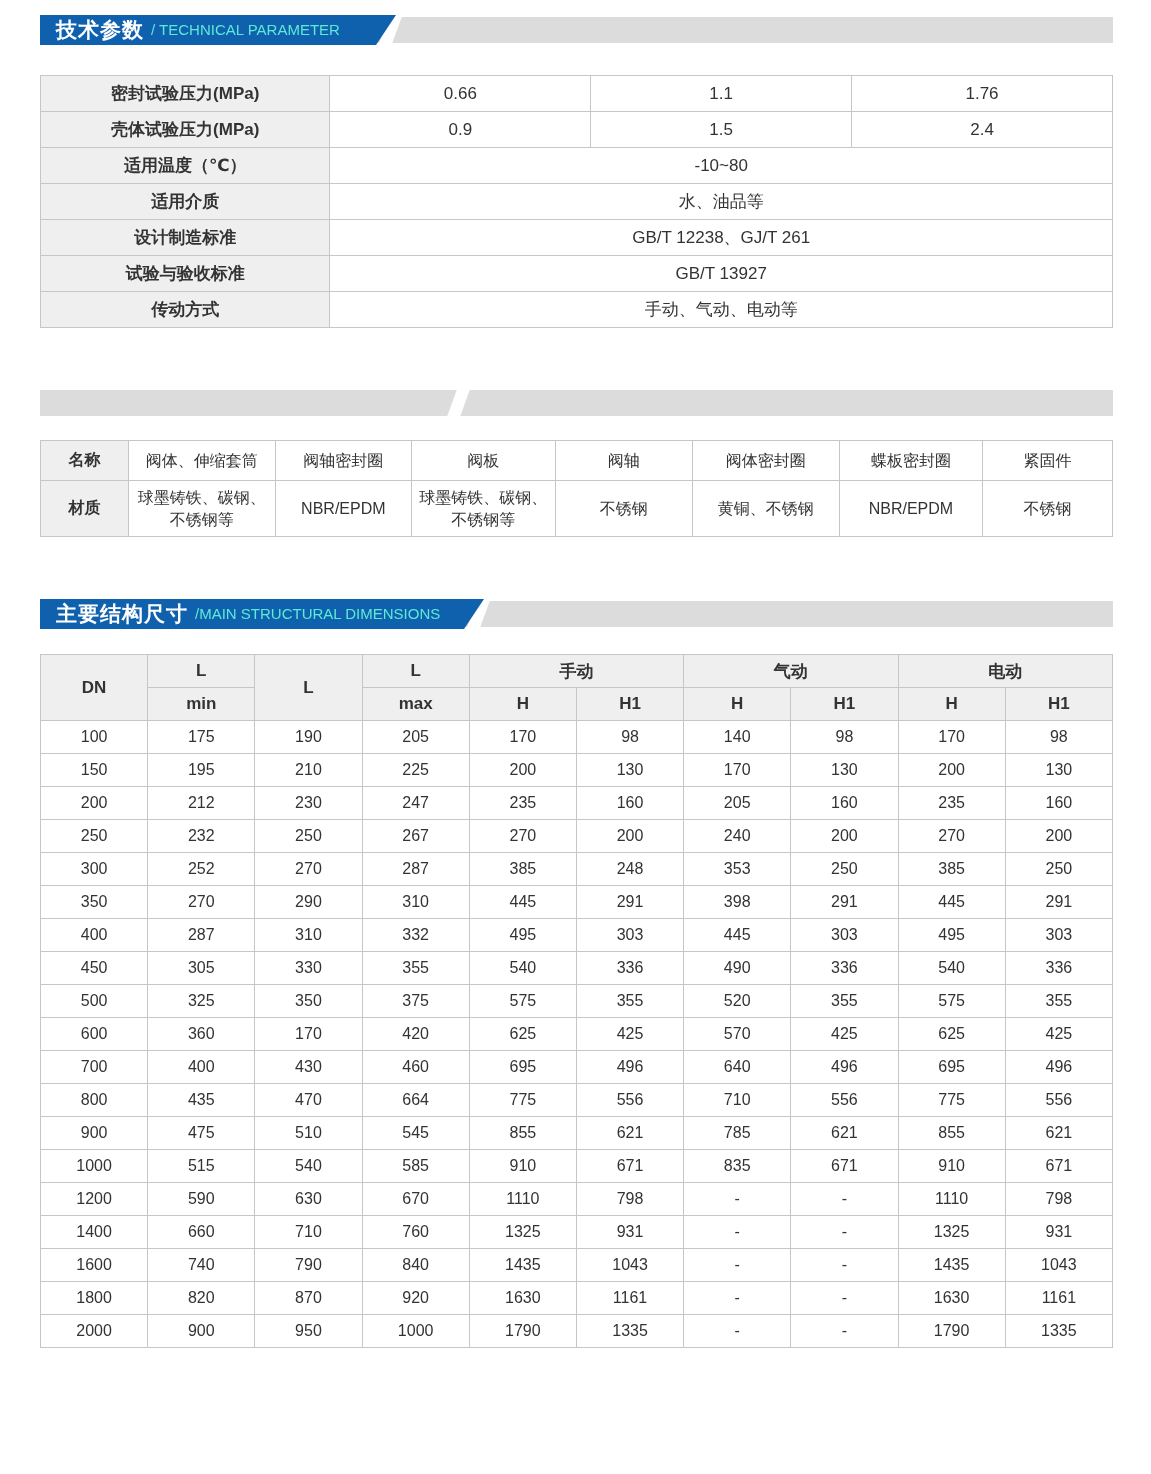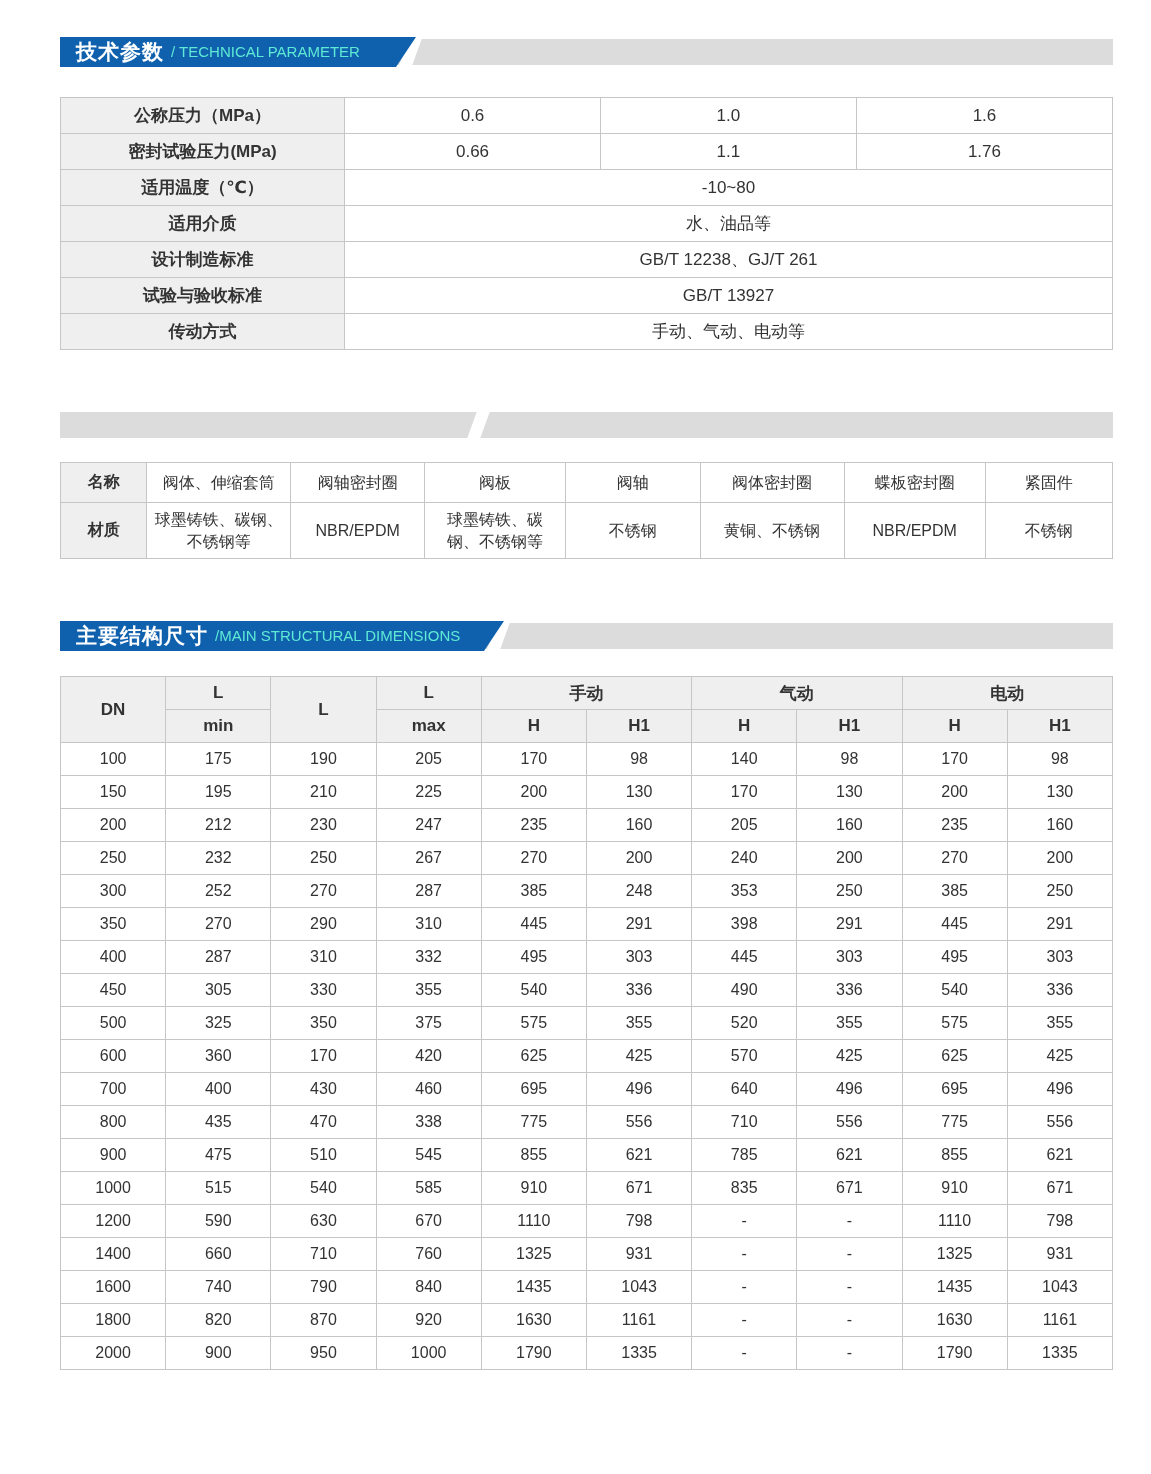--- a/index.html
+++ b/index.html
@@ -4,22 +4,21 @@
 <style>
   * { box-sizing: border-box; margin: 0; padding: 0; }
   html, body { background: #ffffff; }
   body {
     width: 1151px;
     min-height: 1474px;
     font-family: "Liberation Sans", "DejaVu Sans", sans-serif;
     color: #3a3a3a;
   }
   .page {
-    padding: 37px 38px 0 40px;
-    margin-left: 20px;
+    padding: 15px 38px 0 40px;
   }
 
   
   .sec-header {
     position: relative;
     height: 30px;
   }
   .gray-bar {
     position: absolute;
     left: 0; right: 0; top: 2px; bottom: 2px;
@@ -118,30 +117,30 @@
 
   <table class="tech-table">
     <colgroup>
       <col style="width:27%">
         <col style="width:24.33%">
         <col style="width:24.33%">
         <col style="width:24.34%">
     </colgroup>
     <tbody id="tech-tbody">
         <tr>
-          <th>公称压力（MPa）</th>
-          <td>0.6</td>
-          <td>1.0</td>
-          <td>1.6</td>
-        </tr>
-        <tr>
           <th>密封试验压力(MPa)</th>
           <td>0.66</td>
           <td>1.1</td>
           <td>1.76</td>
+        </tr>
+        <tr>
+          <th>壳体试验压力(MPa)</th>
+          <td>0.9</td>
+          <td>1.5</td>
+          <td>2.4</td>
         </tr>
         <tr>
           <th>适用温度（℃）</th>
           <td colspan="3">-10~80</td>
         </tr>
         <tr>
           <th>适用介质</th>
           <td colspan="3">水、油品等</td>
         </tr>
         <tr>
@@ -376,21 +375,21 @@
           <td>496</td>
           <td>640</td>
           <td>496</td>
           <td>695</td>
           <td>496</td>
         </tr>
         <tr>
           <td>800</td>
           <td>435</td>
           <td>470</td>
-          <td>338</td>
+          <td>664</td>
           <td>775</td>
           <td>556</td>
           <td>710</td>
           <td>556</td>
           <td>775</td>
           <td>556</td>
         </tr>
         <tr>
           <td>900</td>
           <td>475</td>

